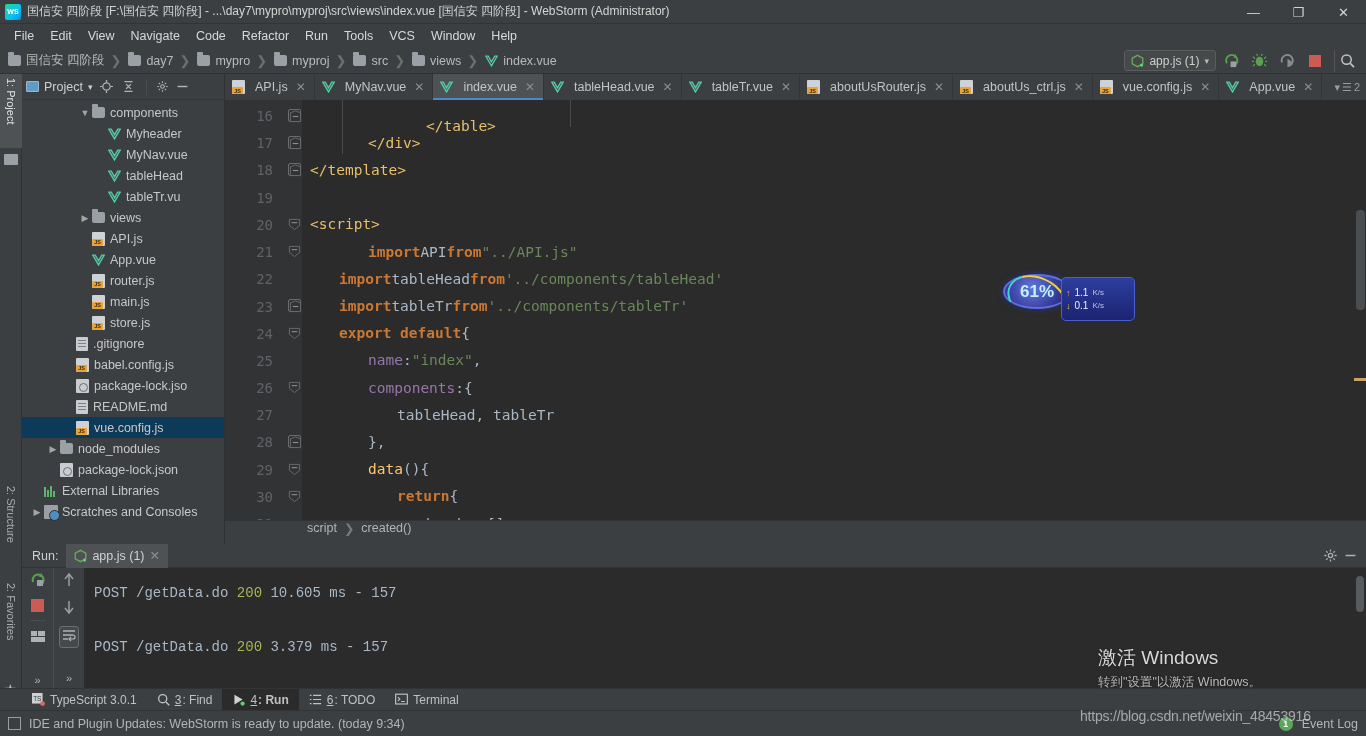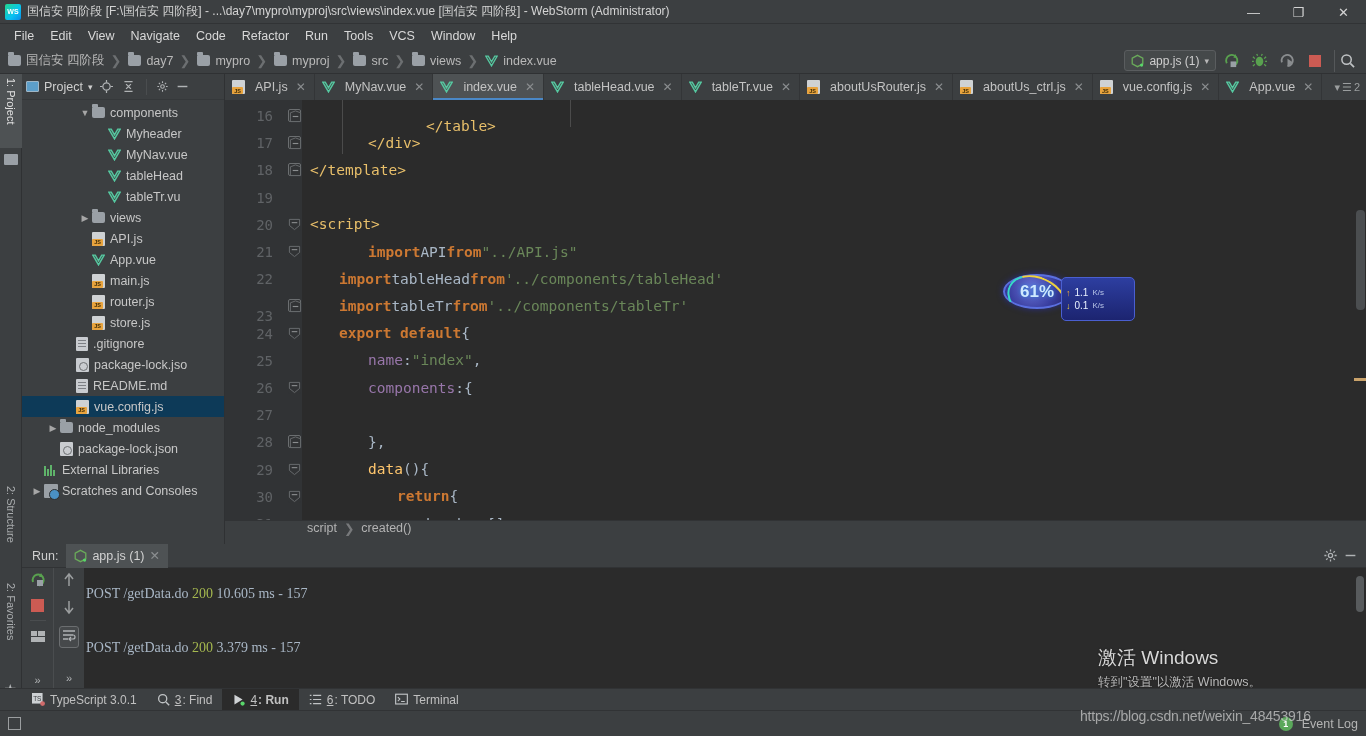--- a/index.html
+++ b/index.html
@@ -186,22 +186,22 @@
   .run-label { padding: 0 8px 0 10px; font-size: 12.5px; color: #cfcfcf; }
   .run-tab {
     display: flex; align-items: center; gap: 5px; padding: 0 8px; height: 24px;
     background: #4e5254; font-size: 12.5px; color: #d2d2d2;
   }
   .run-head-right { margin-left: auto; display: flex; align-items: center; gap: 4px; padding-right: 8px; }
   .run-body { position: absolute; top: 24px; left: 0; right: 0; bottom: 0; display: flex; }
   .run-side { width: 62px; background: #3c3f41; position: relative; display:flex; }
   .run-side-col { width: 31px; display: flex; flex-direction: column; align-items: center; padding-top: 4px; gap: 8px; }
   .run-console {
-    flex: 1; background: #2b2b2b; font-family: Liberation Serif, serif; font-size: 14px;
-    color: #a9b7c6; padding: 12px 0 0 2px; position: relative; overflow: hidden;
+    flex: 1; background: #2b2b2b; font-family: Liberation Mono, monospace; font-size: 14px;
+    color: #a9b7c6; padding: 12px 0 0 10px; position: relative; overflow: hidden;
   }
   .cl { height: 27px; line-height: 27px; white-space: nowrap; }
   .num-green { color: #a5b84f; }
   .con-scroll { position: absolute; right: 2px; top: 8px; width: 8px; height: 36px; background: #585b5d; border-radius: 4px; }
 
   
   .toolbar-bottom {
     position: absolute; top: 688px; left: 0; width: 1366px; height: 22px;
     background: #3c3f41; display: flex; align-items: center; padding-left: 22px;
     border-top: 1px solid #313335;
@@ -466,39 +466,45 @@
           <span class="arrow"></span>
           <svg class="vue-ico" style="width:13px" viewBox="0 0 16 14">
             <path d="M1 1 L8 13 L15 1 L12 1 L8 8 L4 1 Z" fill="none" stroke="#56c8a0" stroke-width="1.8"></path>
           </svg>
           <span>App.vue</span>
         </div>
         <div class="trow">
           <span class="indent" style="width:54px"></span>
           <span class="arrow"></span>
           <span class="js-ico"></span>
+          <span>router.js</span>
+        </div>
+        <div class="trow">
+          <span class="indent" style="width:54px"></span>
+          <span class="arrow"></span>
+          <span class="js-ico"></span>
           <span>main.js</span>
-        </div>
-        <div class="trow">
-          <span class="indent" style="width:54px"></span>
-          <span class="arrow"></span>
-          <span class="js-ico"></span>
-          <span>router.js</span>
         </div>
         <div class="trow">
           <span class="indent" style="width:54px"></span>
           <span class="arrow"></span>
           <span class="js-ico"></span>
           <span>store.js</span>
         </div>
         <div class="trow">
           <span class="indent" style="width:38px"></span>
           <span class="arrow"></span>
           <span class="doc-ico"></span>
           <span>.gitignore</span>
+        </div>
+        <div class="trow">
+          <span class="indent" style="width:38px"></span>
+          <span class="arrow"></span>
+          <span class="js-ico"></span>
+          <span>babel.config.js</span>
         </div>
         <div class="trow">
           <span class="indent" style="width:38px"></span>
           <span class="arrow"></span>
           <span class="json-ico"></span>
           <span>package-lock.jso</span>
         </div>
         <div class="trow">
           <span class="indent" style="width:38px"></span>
           <span class="arrow"></span>
@@ -656,21 +662,21 @@
           <span class="tk-kw">from </span>
           <span class="tk-str">"../API.js"</span>
         </div>
         <div class="lnum" style="top: 169.2px; left: -77px;">22</div>
         <div class="line" style="position: absolute; top: 163.2px; left: 37px;">
           <span class="tk-kw">import </span>
           <span class="tk-id">tableHead </span>
           <span class="tk-kw">from </span>
           <span class="tk-str">'../components/tableHead'</span>
         </div>
-        <div class="lnum" style="top: 206px; left: -77px;">23</div>
+        <div class="lnum" style="top: 197px; left: -77px;">23</div>
         <div class="fold" style="top: 197.4px; left: -14px;"><svg width="13" height="13" viewBox="0 0 14 14">
             <path d="M1.5 3 L7 1 L12.5 3 V12.5 H1.5 Z" fill="#313335" stroke="#6b6e70" stroke-width="1"></path>
             <path d="M4 7 H10" stroke="#8a8d8f" stroke-width="1.2"></path>
           </svg></div>
         <div class="line" style="position: absolute; top: 190.4px; left: 37px;">
           <span class="tk-kw">import </span>
           <span class="tk-id">tableTr </span>
           <span class="tk-kw">from </span>
           <span class="tk-str">'../components/tableTr'</span>
         </div>
@@ -693,20 +699,23 @@
         <div class="lnum" style="top: 278px; left: -77px;">26</div>
         <div class="fold tri" style="top: 279px; left: -14px;"><svg width="13" height="13" viewBox="0 0 14 14">
             <path d="M1.5 1.5 H12.5 V8 L7 12.5 L1.5 8 Z" fill="#313335" stroke="#6b6e70" stroke-width="1"></path>
             <path d="M4 5 H10" stroke="#8a8d8f" stroke-width="1.2"></path>
           </svg></div>
         <div class="line" style="position: absolute; top: 272px; left: 66px;">
           <span class="tk-prop">components</span>
           <span class="tk-plain">:{</span>
         </div>
         <div class="lnum" style="top: 305.2px; left: -77px;">27</div>
+        <div class="line" style="position: absolute; top: 299.2px; left: 95px;">
+          <span class="tk-id">tableHead, tableTr</span>
+        </div>
         <div class="lnum" style="top: 332.4px; left: -77px;">28</div>
         <div class="fold" style="top: 333.4px; left: -14px;"><svg width="13" height="13" viewBox="0 0 14 14">
             <path d="M1.5 3 L7 1 L12.5 3 V12.5 H1.5 Z" fill="#313335" stroke="#6b6e70" stroke-width="1"></path>
             <path d="M4 7 H10" stroke="#8a8d8f" stroke-width="1.2"></path>
           </svg></div>
         <div class="line" style="position: absolute; top: 326.4px; left: 66px;">
           <span class="tk-plain">},</span>
         </div>
         <div class="lnum" style="top: 359.6px; left: -77px;">29</div>
         <div class="fold tri" style="top: 360.6px; left: -14px;"><svg width="13" height="13" viewBox="0 0 14 14">
@@ -852,20 +861,21 @@
       <svg width="13" height="13" viewBox="0 0 16 16">
           <rect x="0.8" y="1.5" width="14.4" height="12" fill="none" stroke="#c0c3c5" stroke-width="1.4"></rect>
           <path d="M3.5 5 L6 7.5 L3.5 10 M7.5 10.5 H12" stroke="#c0c3c5" stroke-width="1.3" fill="none"></path>
         </svg>
       <span>Terminal</span>
     </div>
   </div>
 
   <div class="statusbar">
     <span class="status-ico"></span>
+    <span>IDE and Plugin Updates: WebStorm is ready to update. (today 9:34)</span>
     <div class="status-right">
       <span class="evt-badge">1</span>
       <span>Event Log</span>
     </div>
   </div>
 
   <div class="activate-win">
     <div class="t1">激活 Windows</div>
     <div class="t2">转到"设置"以激活 Windows。</div>
   </div>

